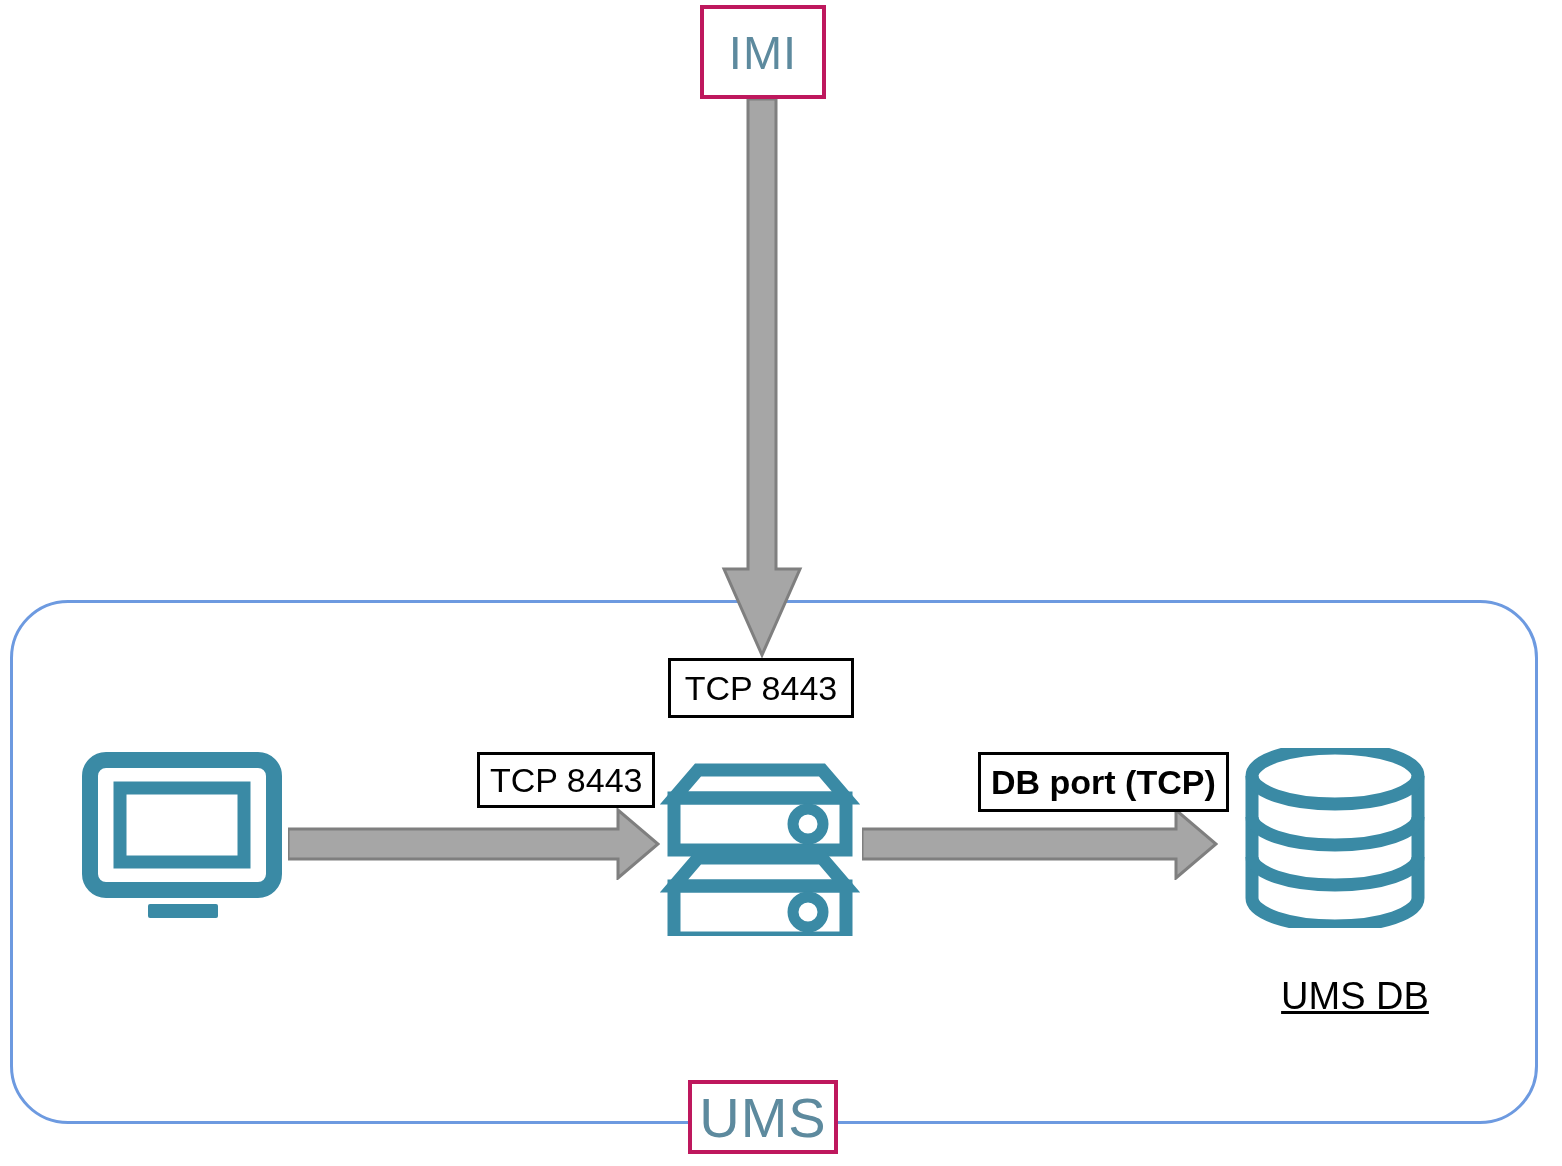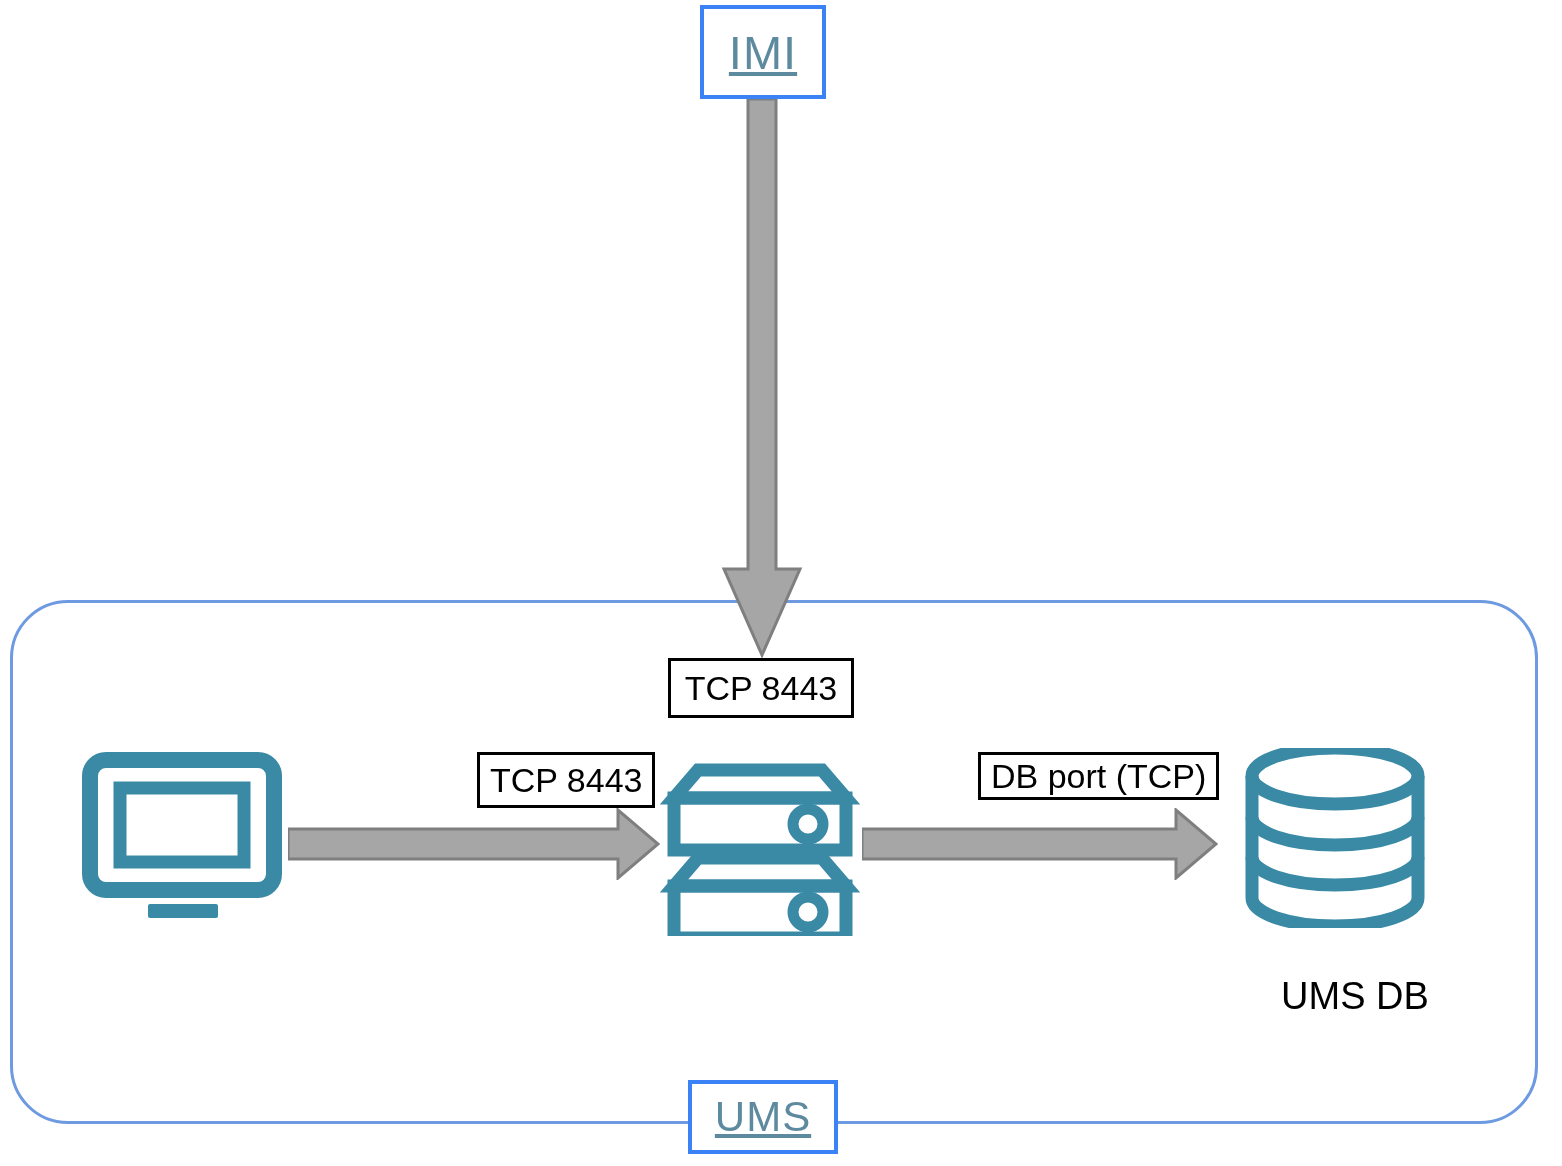--- a/index.html
+++ b/index.html
@@ -28,42 +28,41 @@
     border: 3px solid #6D9AE0;
     border-radius: 58px;
     box-sizing: border-box;
     background: transparent;
   }
 
   
   .tagbox {
     position: absolute;
     box-sizing: border-box;
-    border: 4px solid #3b82f6;
+    border: 4px solid #be185d;
     background: #ffffff;
     display: flex;
     align-items: center;
     justify-content: center;
     color: #5D8A9E;
     letter-spacing: 1px;
-    text-decoration: underline;
   }
   .tagbox.imi {
     left: 700px;
     top: 5px;
     width: 126px;
     height: 94px;
     font-size: 47px;
   }
   .tagbox.ums {
     left: 688px;
     top: 1080px;
     width: 150px;
     height: 74px;
-    font-size: 42px;
+    font-size: 56px;
   }
 
   
   .arrow-v, .arrow-h {
     position: absolute;
   }
 
   
   .portbox {
     position: absolute;
@@ -73,40 +72,40 @@
     display: flex;
     align-items: center;
     justify-content: center;
     color: #000000;
     font-size: 34px;
     white-space: nowrap;
     padding: 0 10px;
   }
   .portbox.top    { left: 668px; top: 658px;  height: 60px; min-width: 186px; }
   .portbox.left   { left: 477px; top: 752px;  height: 56px; min-width: 166px; }
-  .portbox.right  { left: 978px; top: 752px;  height: 48px; min-width: 222px; }
+  .portbox.right  { left: 978px; top: 752px;  height: 60px; min-width: 222px; font-weight: bold; }
 
   
   .node {
     position: absolute;
   }
   .node-label {
     position: absolute;
     text-align: center;
     color: #000000;
     font-size: 38px;
     white-space: nowrap;
   }
   .icon-console { left: 82px;  top: 752px; }
   .icon-server  { left: 660px; top: 736px; }
   .icon-db      { left: 1240px; top: 748px; }
 
   .label-console { left: 0px;   top: 975px; width: 390px; }
   .label-server  { left: 575px; top: 975px; width: 370px; }
-  .label-db      { left: 1160px; top: 975px; width: 390px; }
+  .label-db      { left: 1160px; top: 975px; width: 390px; text-decoration: underline; }
 </style>
 </head>
 <body>
 
 <div id="canvas">
 
   <div class="boundary"></div>
 
   <svg class="arrow-v" style="left:714px; top:99px; width:96px; height:560px;" viewBox="0 0 96 560">
     <polygon points="34,0 62,0 62,470 86,470 48,556 10,470 34,470" fill="#A6A6A6" stroke="#7F7F7F" stroke-width="3" stroke-linejoin="miter"></polygon>

